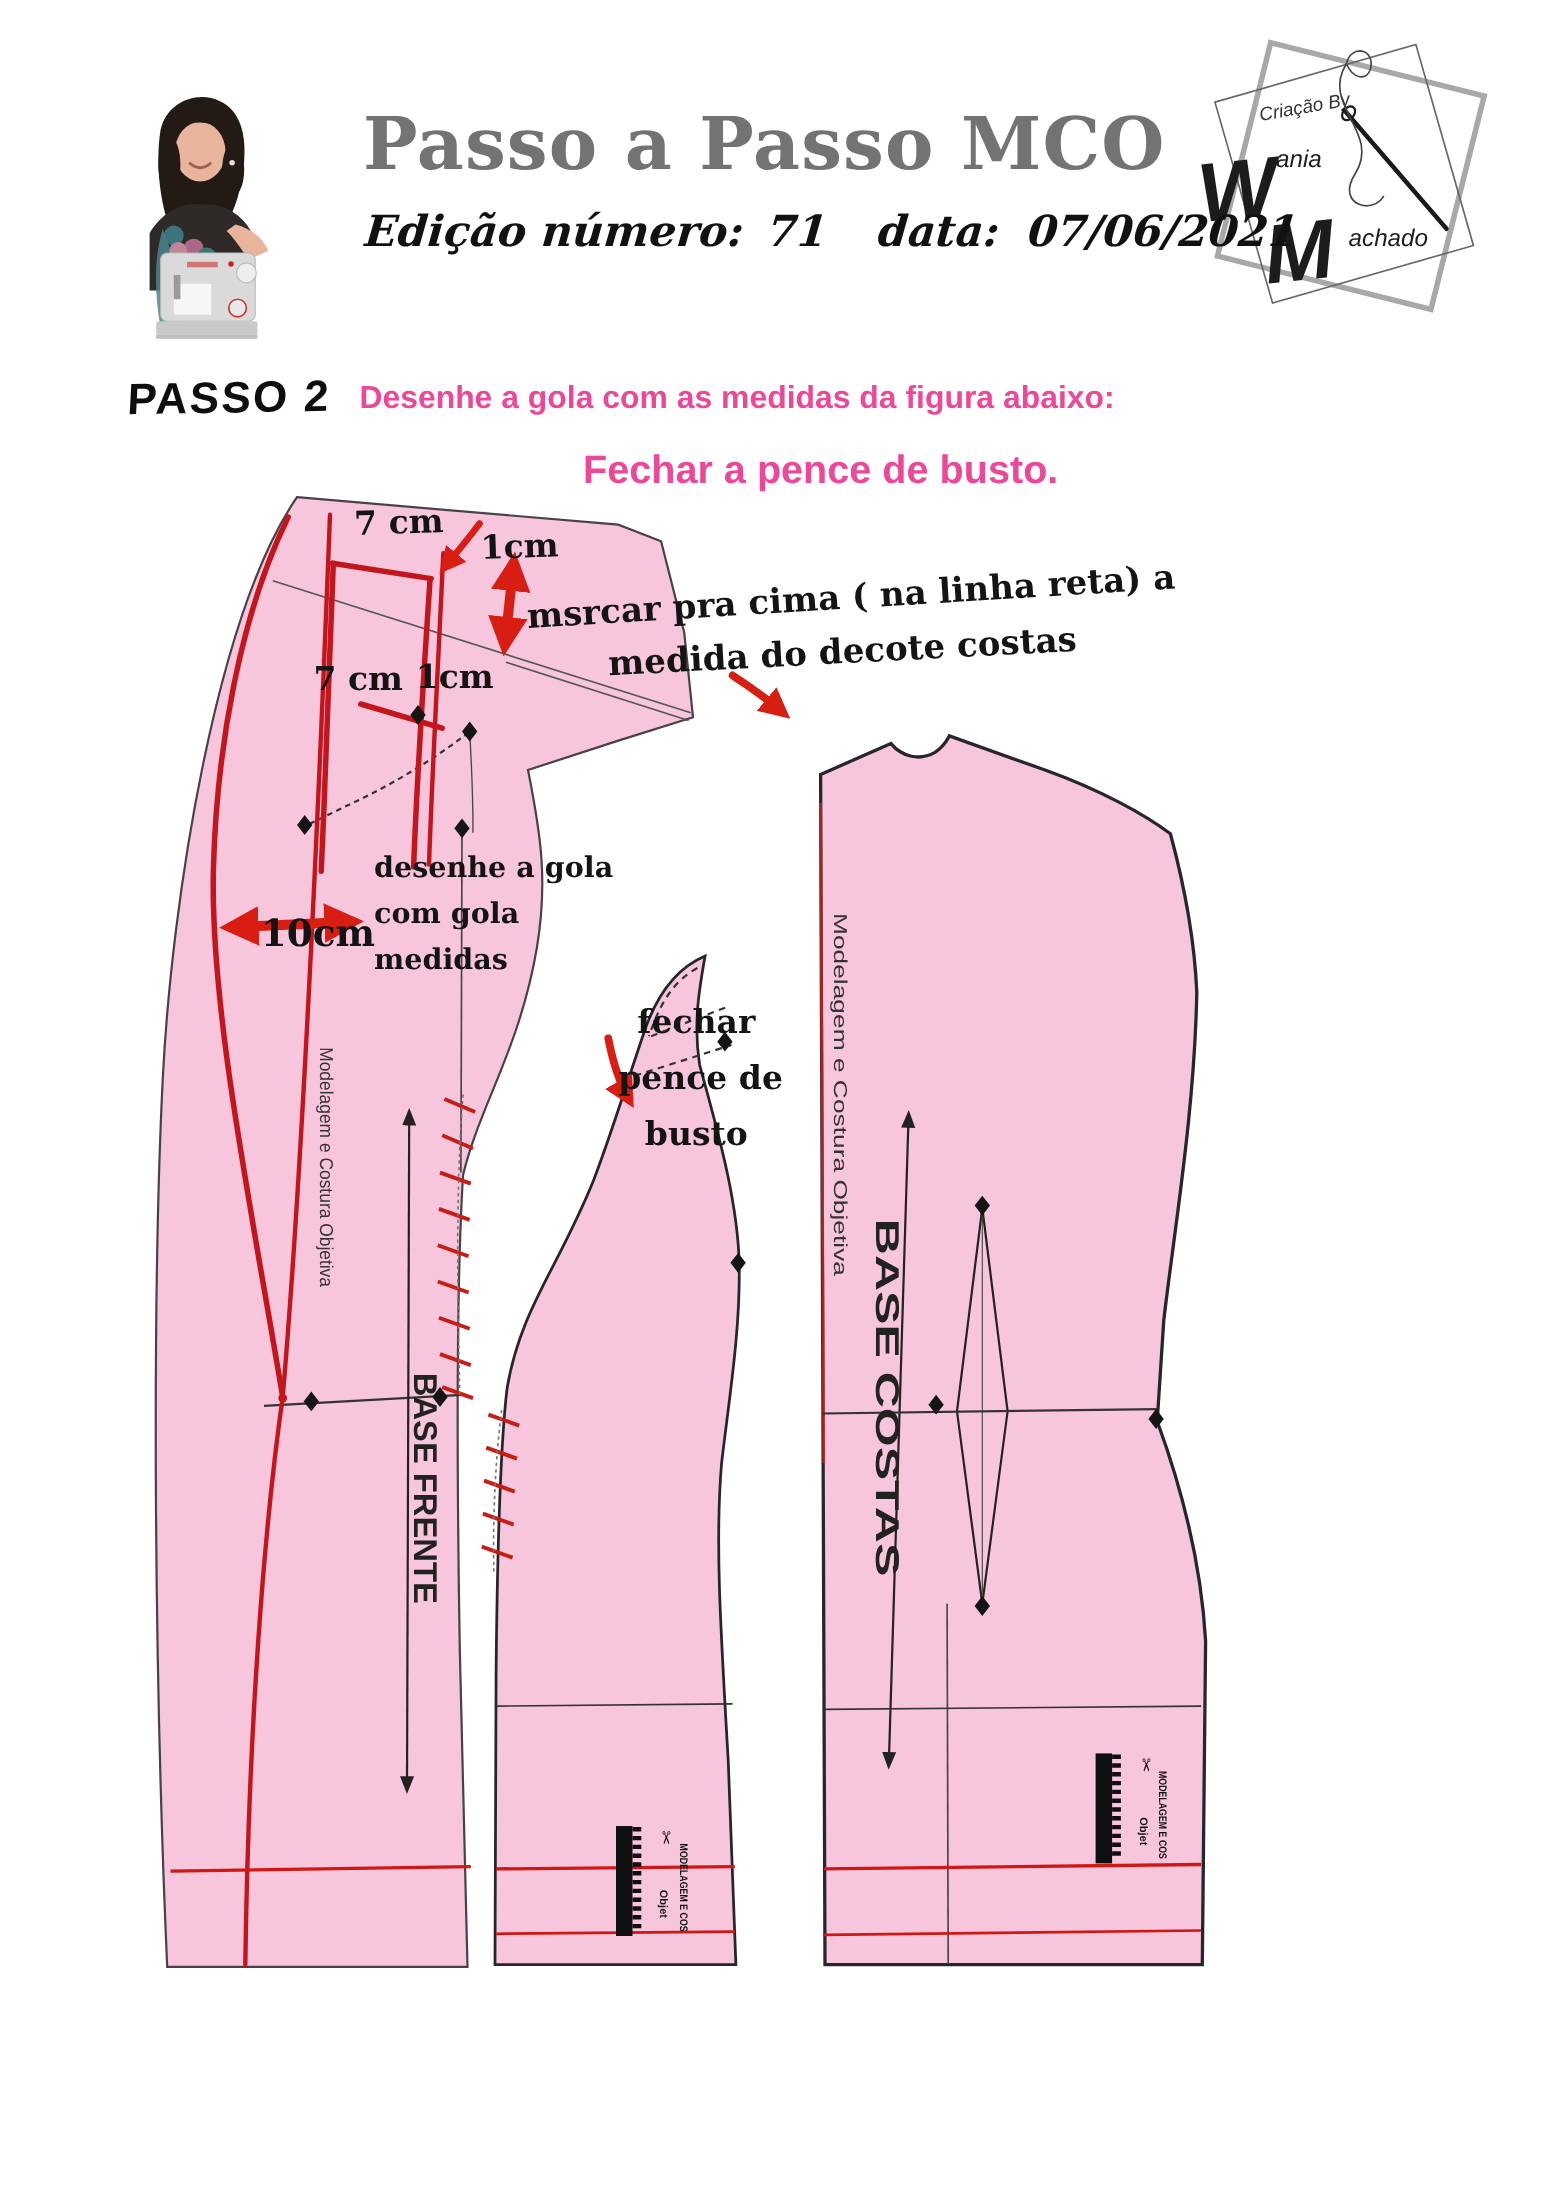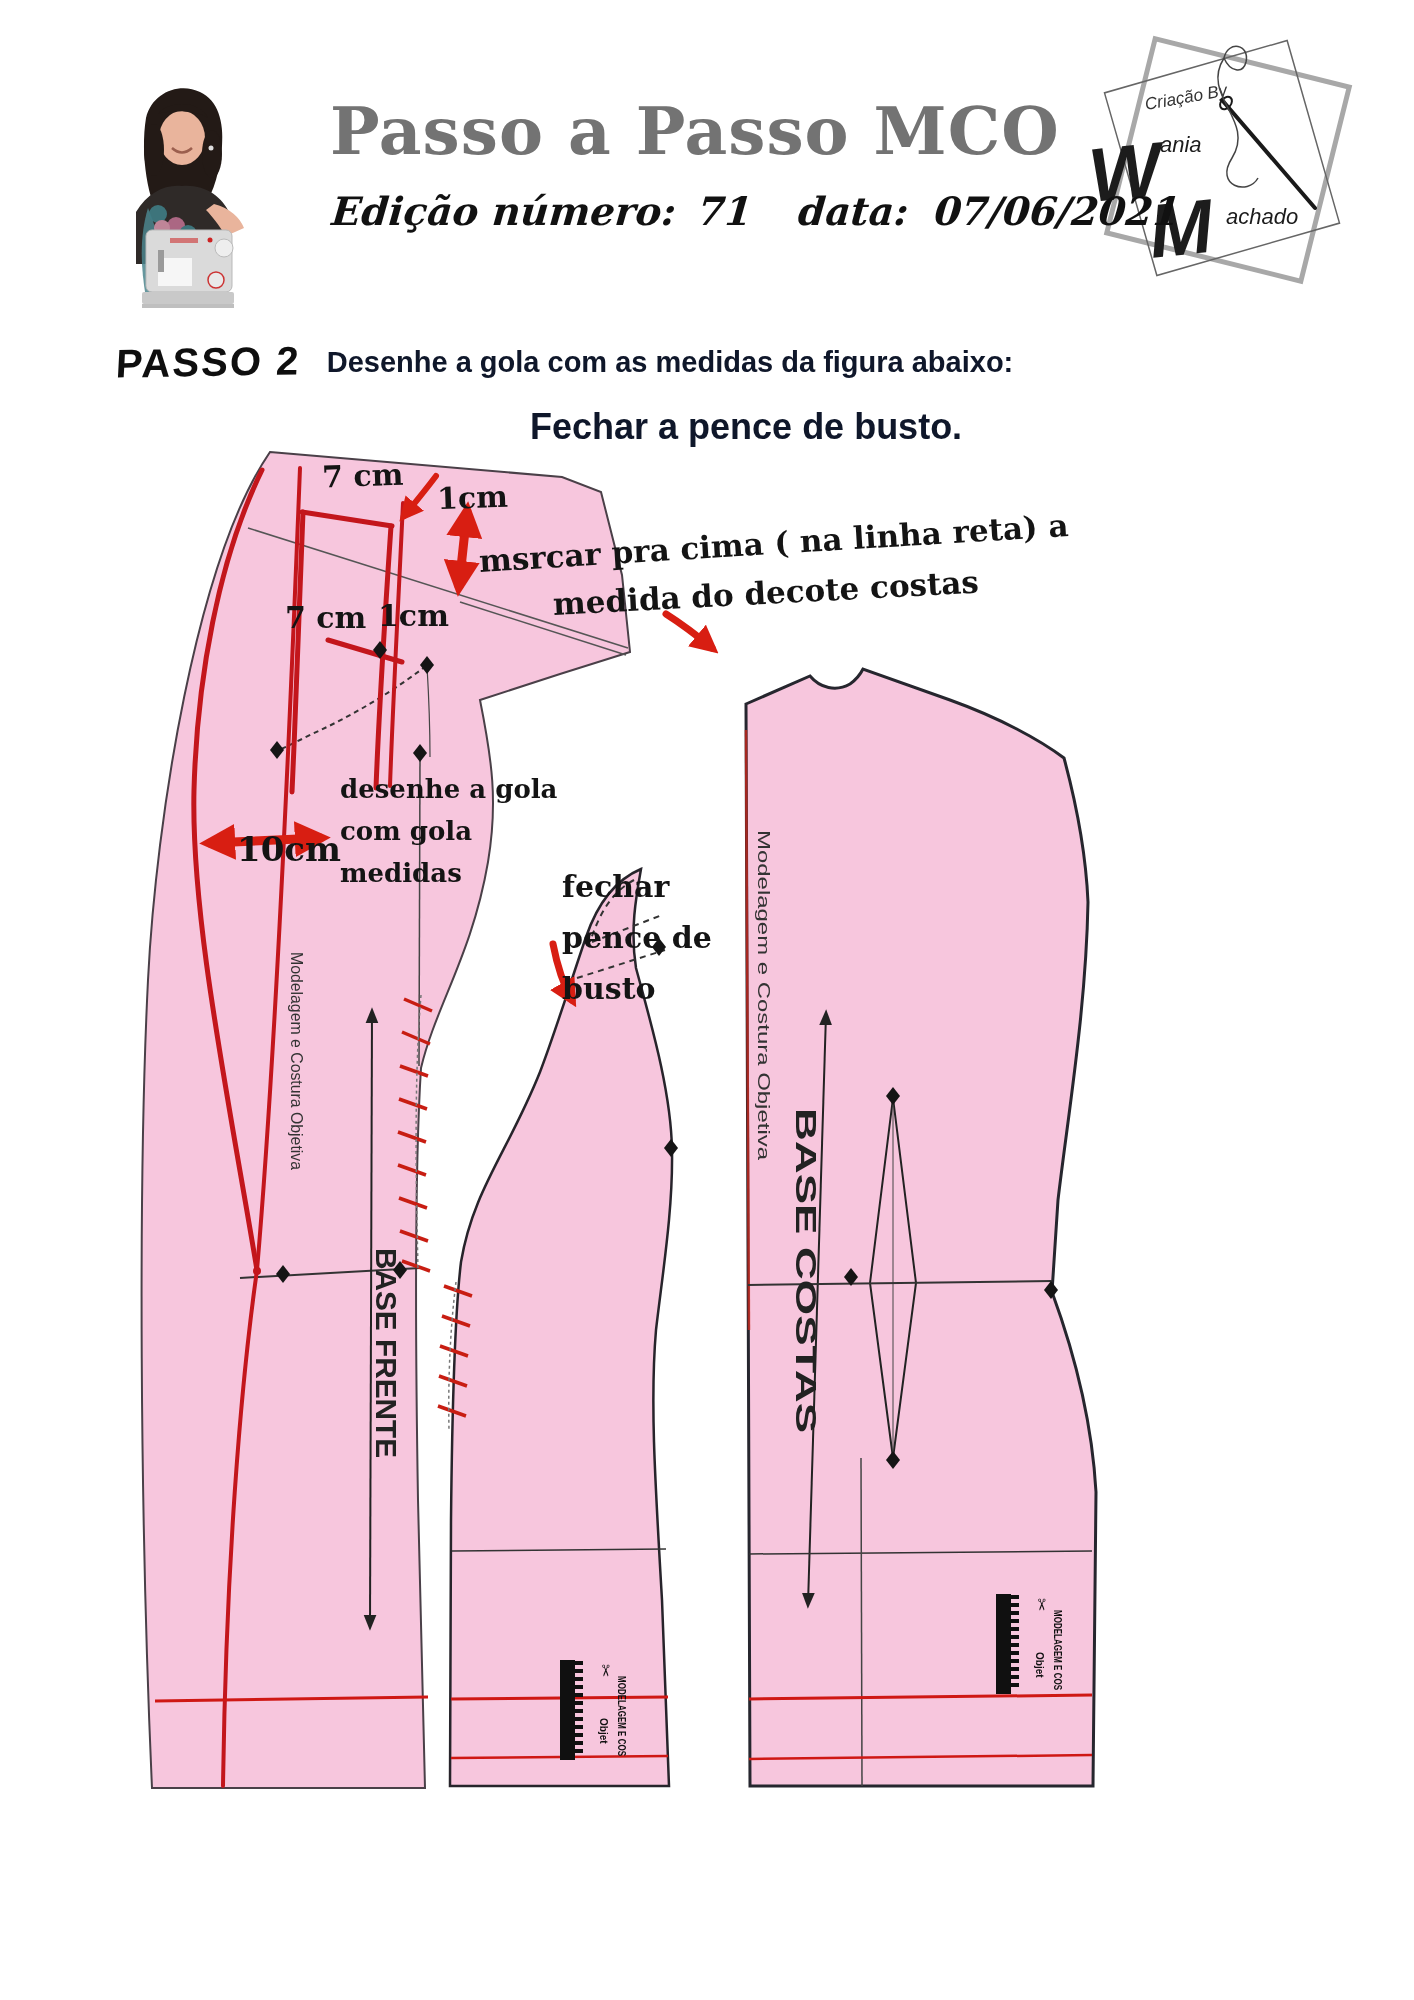--- a/index.html
+++ b/index.html
@@ -9,34 +9,34 @@
   #page-title{left:330px;top:92px;font-size:66px;font-weight:bold;letter-spacing:1px;
       color:#737373;font-family:"DejaVu Serif",serif;white-space:nowrap;}
   #edition-line{left:332px;top:188px;font-size:39px;font-weight:bold;font-style:italic;
       font-family:"DejaVu Serif",serif;white-space:nowrap;transform:skewX(-5deg);color:#111;}
   #edition-line .gap1{display:inline-block;width:22px;}
   #edition-line .gap2{display:inline-block;width:46px;}
   #edition-line .gap3{display:inline-block;width:26px;}
   #step-label{left:116px;top:340px;font-size:40px;font-weight:bold;
       font-family:"Liberation Sans",sans-serif;letter-spacing:2px;color:#0e0e0e;
       transform:skewX(-4deg) rotate(-1deg);}
-  .instr{font-family:"Liberation Sans",sans-serif;font-weight:bold;color:#0f172a;
+  .instr{font-family:"Liberation Sans",sans-serif;font-weight:bold;color:#ec4899;
       white-space:nowrap;}
   #instr1{left:285px;top:346px;width:770px;text-align:center;font-size:29px;}
   #instr2{left:530px;top:406px;width:420px;text-align:center;font-size:36px;}
   .ann{font-family:"DejaVu Serif",serif;font-weight:bold;color:#141414;white-space:nowrap;}
   #ann-top7{left:322px;top:458px;font-size:30px;transform:rotate(-2deg);}
   #ann-top1{left:437px;top:480px;font-size:30px;transform:rotate(-2deg);}
   #ann-note1{left:478px;top:543px;font-size:31px;transform:rotate(-3.5deg);transform-origin:left top;}
   #ann-note2{left:552px;top:586px;font-size:31px;transform:rotate(-3deg);transform-origin:left top;}
   #ann-mid7{left:285px;top:600px;font-size:30px;}
   #ann-mid1{left:378px;top:598px;font-size:30px;}
   #ann-10cm{left:237px;top:782px;font-size:34px;margin-top:47px;}
   #ann-gola{left:340px;top:768px;width:168px;font-size:26px;line-height:42px;}
-  #ann-pence{left:562px;top:861px;width:142px;font-size:30px;line-height:51px;}
+  #ann-pence{left:562px;top:904px;width:142px;text-align:center;font-size:30px;line-height:51px;}
   svg text{font-family:"Liberation Sans",sans-serif;}
 </style>
 </head>
 <body>
 
 <svg class="abs" style="left:0;top:0" width="1414" height="2000" viewBox="0 0 1414 2000">
   <defs>
     <marker id="ra" viewBox="0 0 10 10" refX="7" refY="5" markerWidth="4" markerHeight="4" orient="auto-start-reverse">
         <path d="M0 0L10 5L0 10z" fill="#d81e12"></path>
       </marker>

